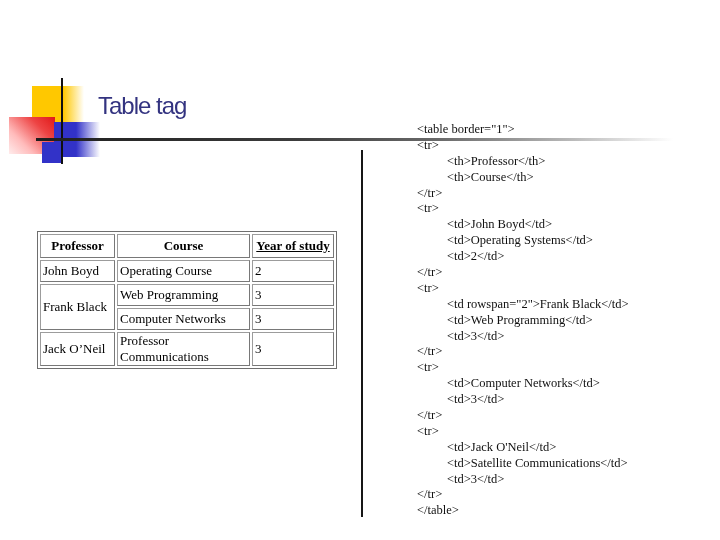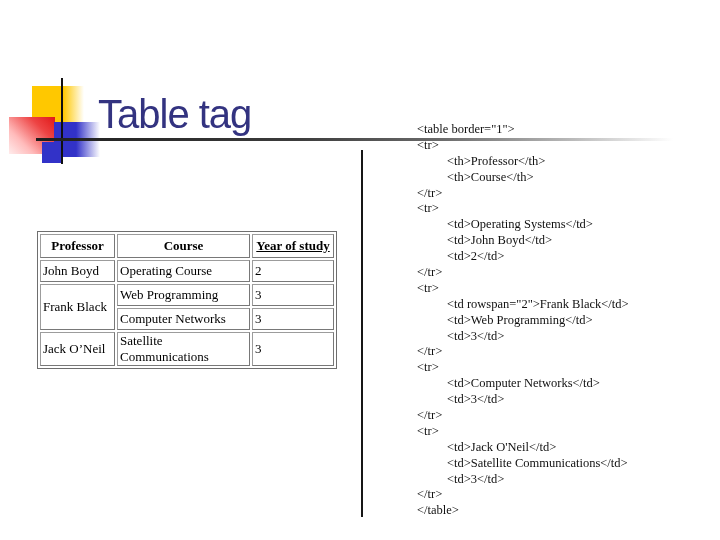--- a/index.html
+++ b/index.html
@@ -13,21 +13,21 @@
   .sq-pink{left:9px;top:117px;width:46px;height:37px;
            background:linear-gradient(225deg,#E01818 0%,#EE4444 30%,#FFBBBB 70%,#FFECEC 100%);}
   .sq-blue{left:54px;top:122px;width:46px;height:35px;
            background:linear-gradient(90deg,#3232C8 48%,#ffffff 100%);}
   .sq-blue-sm{left:42px;top:142px;width:20px;height:21px;background:#3232C8;}
   .vline{position:absolute;left:61px;top:78px;width:2px;height:86px;background:#101010;}
   .hline{position:absolute;left:36px;top:138px;width:650px;height:3px;
          background:linear-gradient(90deg,#1e1e1e 0%,#3c3c3c 40%,#6a6a6a 62%,#b8b8b8 82%,#ffffff 98%);}
 
   
-  .slide-title{position:absolute;left:98px;top:92px;font-size:40px;letter-spacing:-1px;
+  .slide-title{position:absolute;left:98px;top:92px;font-size:24px;letter-spacing:-1px;
                color:#333380;font-family:"Liberation Sans",sans-serif;}
 
   
   .demo-table{position:absolute;left:37px;top:231px;border-collapse:separate;border-spacing:2px;
               border:1px solid #6e6e6e;background:#ffffff;
               font-family:"Liberation Serif",serif;font-size:13px;color:#000;}
   .demo-table th,.demo-table td{border:1px solid;border-color:#9c9c9c #787878 #787878 #9c9c9c;
               padding:0 2px;height:20px;vertical-align:middle;}
   .demo-table th{font-weight:bold;text-align:center;height:22px;margin-top:36px;}
   .demo-table td{text-align:left;}
@@ -78,37 +78,37 @@
           <td rowspan="2">Frank Black</td>
           <td>Web Programming</td>
           <td>3</td>
         </tr>
         <tr>
           <td>Computer Networks</td>
           <td>3</td>
         </tr>
         <tr>
           <td>Jack O’Neil</td>
-          <td>Satellite Communications</td>
+          <td>Professor Communications</td>
           <td>3</td>
         </tr>
       </tbody>
   </table>
 
   <div class="divider"></div>
 
   <div class="code">
       <div class="code-line">&lt;table border="1"&gt;</div>
       <div class="code-line">&lt;tr&gt;</div>
       <div class="code-line ind1">&lt;th&gt;Professor&lt;/th&gt;</div>
       <div class="code-line ind1">&lt;th&gt;Course&lt;/th&gt;</div>
       <div class="code-line">&lt;/tr&gt;</div>
       <div class="code-line">&lt;tr&gt;</div>
+      <div class="code-line ind1">&lt;td&gt;John Boyd&lt;/td&gt;</div>
       <div class="code-line ind1">&lt;td&gt;Operating Systems&lt;/td&gt;</div>
-      <div class="code-line ind1">&lt;td&gt;John Boyd&lt;/td&gt;</div>
       <div class="code-line ind1">&lt;td&gt;2&lt;/td&gt;</div>
       <div class="code-line">&lt;/tr&gt;</div>
       <div class="code-line">&lt;tr&gt;</div>
       <div class="code-line ind1">&lt;td rowspan="2"&gt;Frank Black&lt;/td&gt;</div>
       <div class="code-line ind1">&lt;td&gt;Web Programming&lt;/td&gt;</div>
       <div class="code-line ind1">&lt;td&gt;3&lt;/td&gt;</div>
       <div class="code-line">&lt;/tr&gt;</div>
       <div class="code-line">&lt;tr&gt;</div>
       <div class="code-line ind1">&lt;td&gt;Computer Networks&lt;/td&gt;</div>
       <div class="code-line ind1">&lt;td&gt;3&lt;/td&gt;</div>

